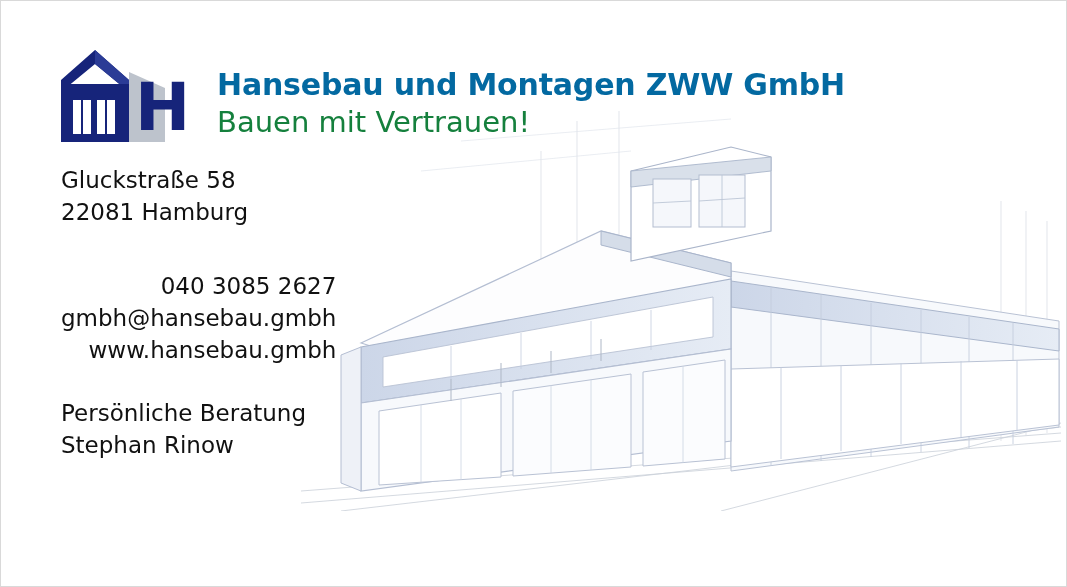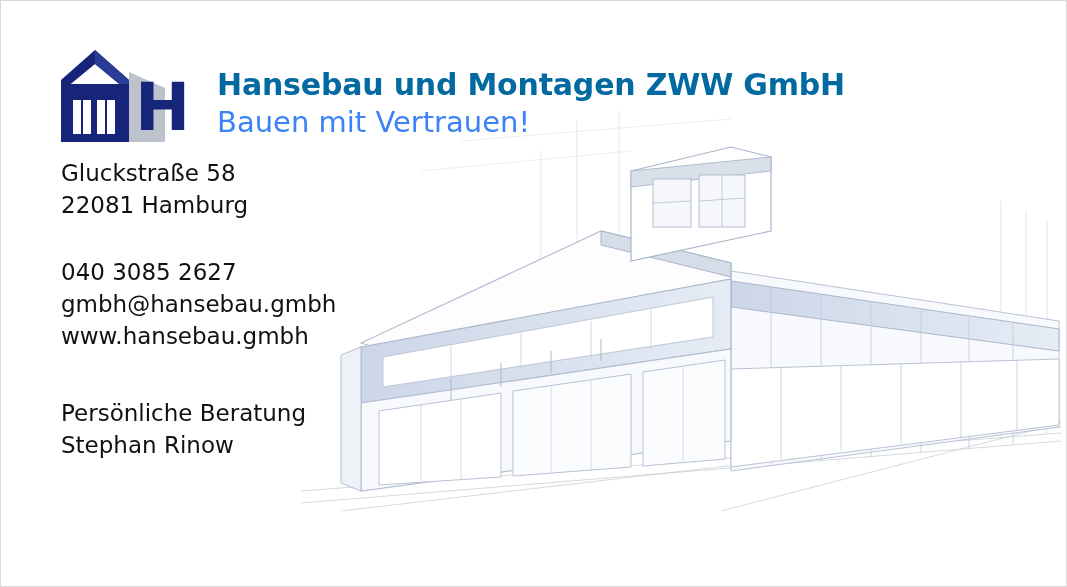--- a/index.html
+++ b/index.html
@@ -57,37 +57,37 @@
     letter-spacing: -0.2px;
     white-space: nowrap;
     z-index: 4;
   }
   #tagline {
     position: absolute;
     left: 216px;
     top: 104px;
     font-size: 29px;
     font-weight: normal;
-    color: #3b82f6;
+    color: #15803d;
     white-space: nowrap;
     z-index: 4;
   }
 
   
   .contact-block {
     position: absolute;
     left: 60px;
     z-index: 4;
     color: #111111;
     font-size: 23px;
     line-height: 32px;
     white-space: nowrap;
   }
-  #addr-block { top: 156px; }
-  #phone-block { top: 255px; }
+  #addr-block { top: 163px; }
+  #phone-block { top: 269px; text-align: right; }
   #advisor-block { top: 396px; }
   .contact-line { display: block; }
   a.contact-line {
     color: #111111;
     text-decoration: none;
   }
 </style>
 </head>
 <body>
 

